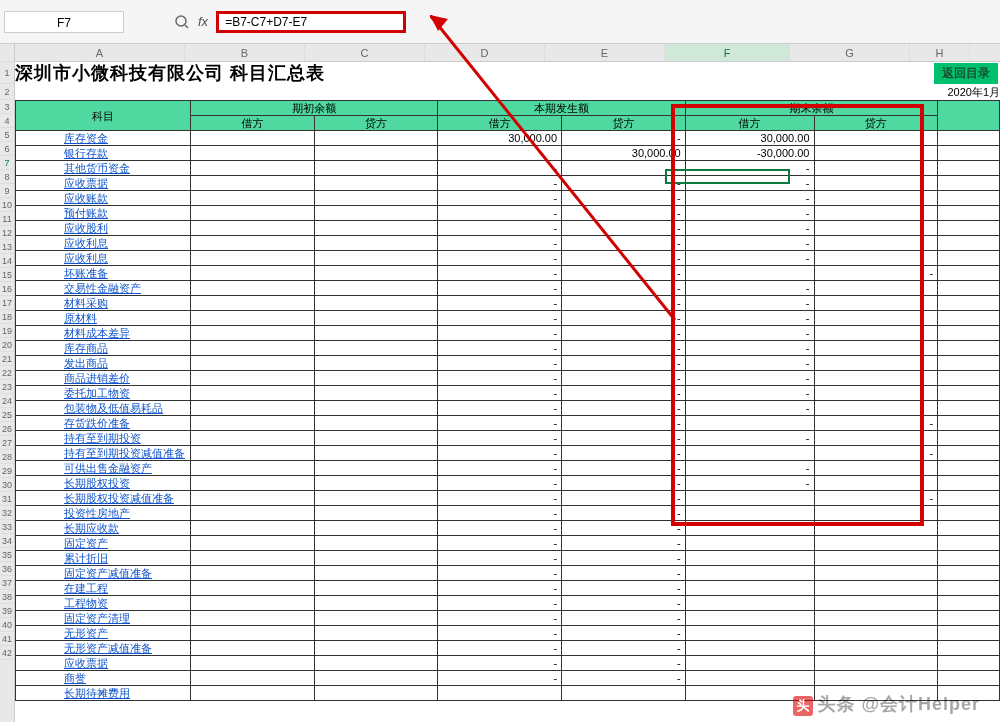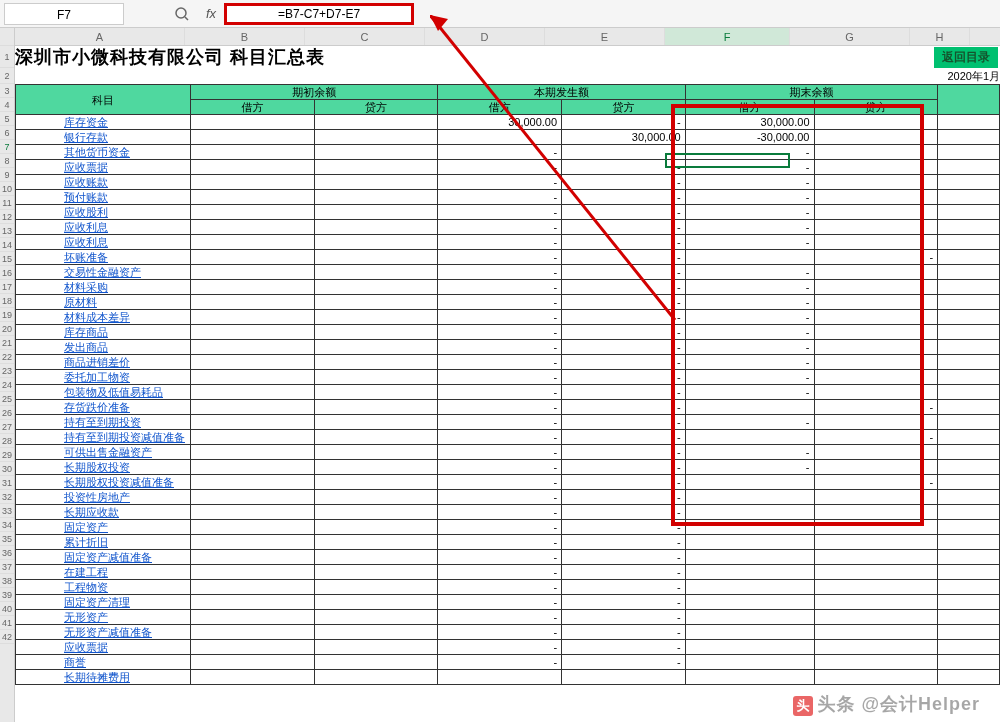--- a/index.html
+++ b/index.html
@@ -1,23 +1,23 @@
 <!DOCTYPE html>
 <html><head>
   <meta charset="utf-8">
   <style>
     * { box-sizing: border-box; margin: 0; padding: 0; }
     body { font-family: "Microsoft YaHei", Arial, sans-serif; font-size: 12px; background: #fff; width: 1000px; height: 722px; overflow: hidden; position: relative; }
     
-    .formula-bar { display: flex; align-items: center; height: 28px; border-bottom: 1px solid #ccc; background: #f5f5f5; padding: 0 4px; }
+    .formula-bar { display: flex; align-items: center; height: 44px; border-bottom: 1px solid #ccc; background: #f5f5f5; padding: 0 4px; }
     .name-box { width: 120px; height: 22px; border: 1px solid #ccc; background: #fff; text-align: center; line-height: 22px; margin-right: 50px; font-size: 12px; }
-    .fx-icon { display: flex; align-items: center; gap: 16px; margin-right: 8px; }
+    .fx-icon { display: flex; align-items: center; gap: 8px; margin-right: 8px; }
     .fx-icon svg { width: 16px; height: 16px; }
     .fx-label { font-style: italic; color: #555; font-size: 13px; }
-    .formula-input { width: 190px; height: 22px; border: 3px solid #d20000; background: #fff; padding: 0 6px; line-height: 16px; font-size: 12px; text-align: center; }
+    .formula-input { width: 190px; height: 22px; border: 3px solid #d20000; background: #fff; padding: 0 6px; line-height: 16px; font-size: 12px; }
     .red-arrow { position: absolute; top: 15px; left: 430px; width: 260px; height: 320px; pointer-events: none; z-index: 10; }
     .red-box-1 { position: absolute; top: 104px; left: 671px; width: 253px; height: 422px; border: 4px solid #d20000; pointer-events: none; z-index: 5; }
     
     .sheet-area { display: flex; height: calc(100% - 28px); }
     .row-headers { width: 15px; background: #e8e8e8; border-right: 1px solid #ccc; }
     .row-header { height: 14px; line-height: 14px; text-align: center; font-size: 9px; color: #666; border-bottom: 1px solid #ddd; }
     .row-header.tall { height: 22px; line-height: 22px; }
     .row-header.med { height: 16px; line-height: 16px; }
     .row-header.active { color: #0a7b3c; }
     

